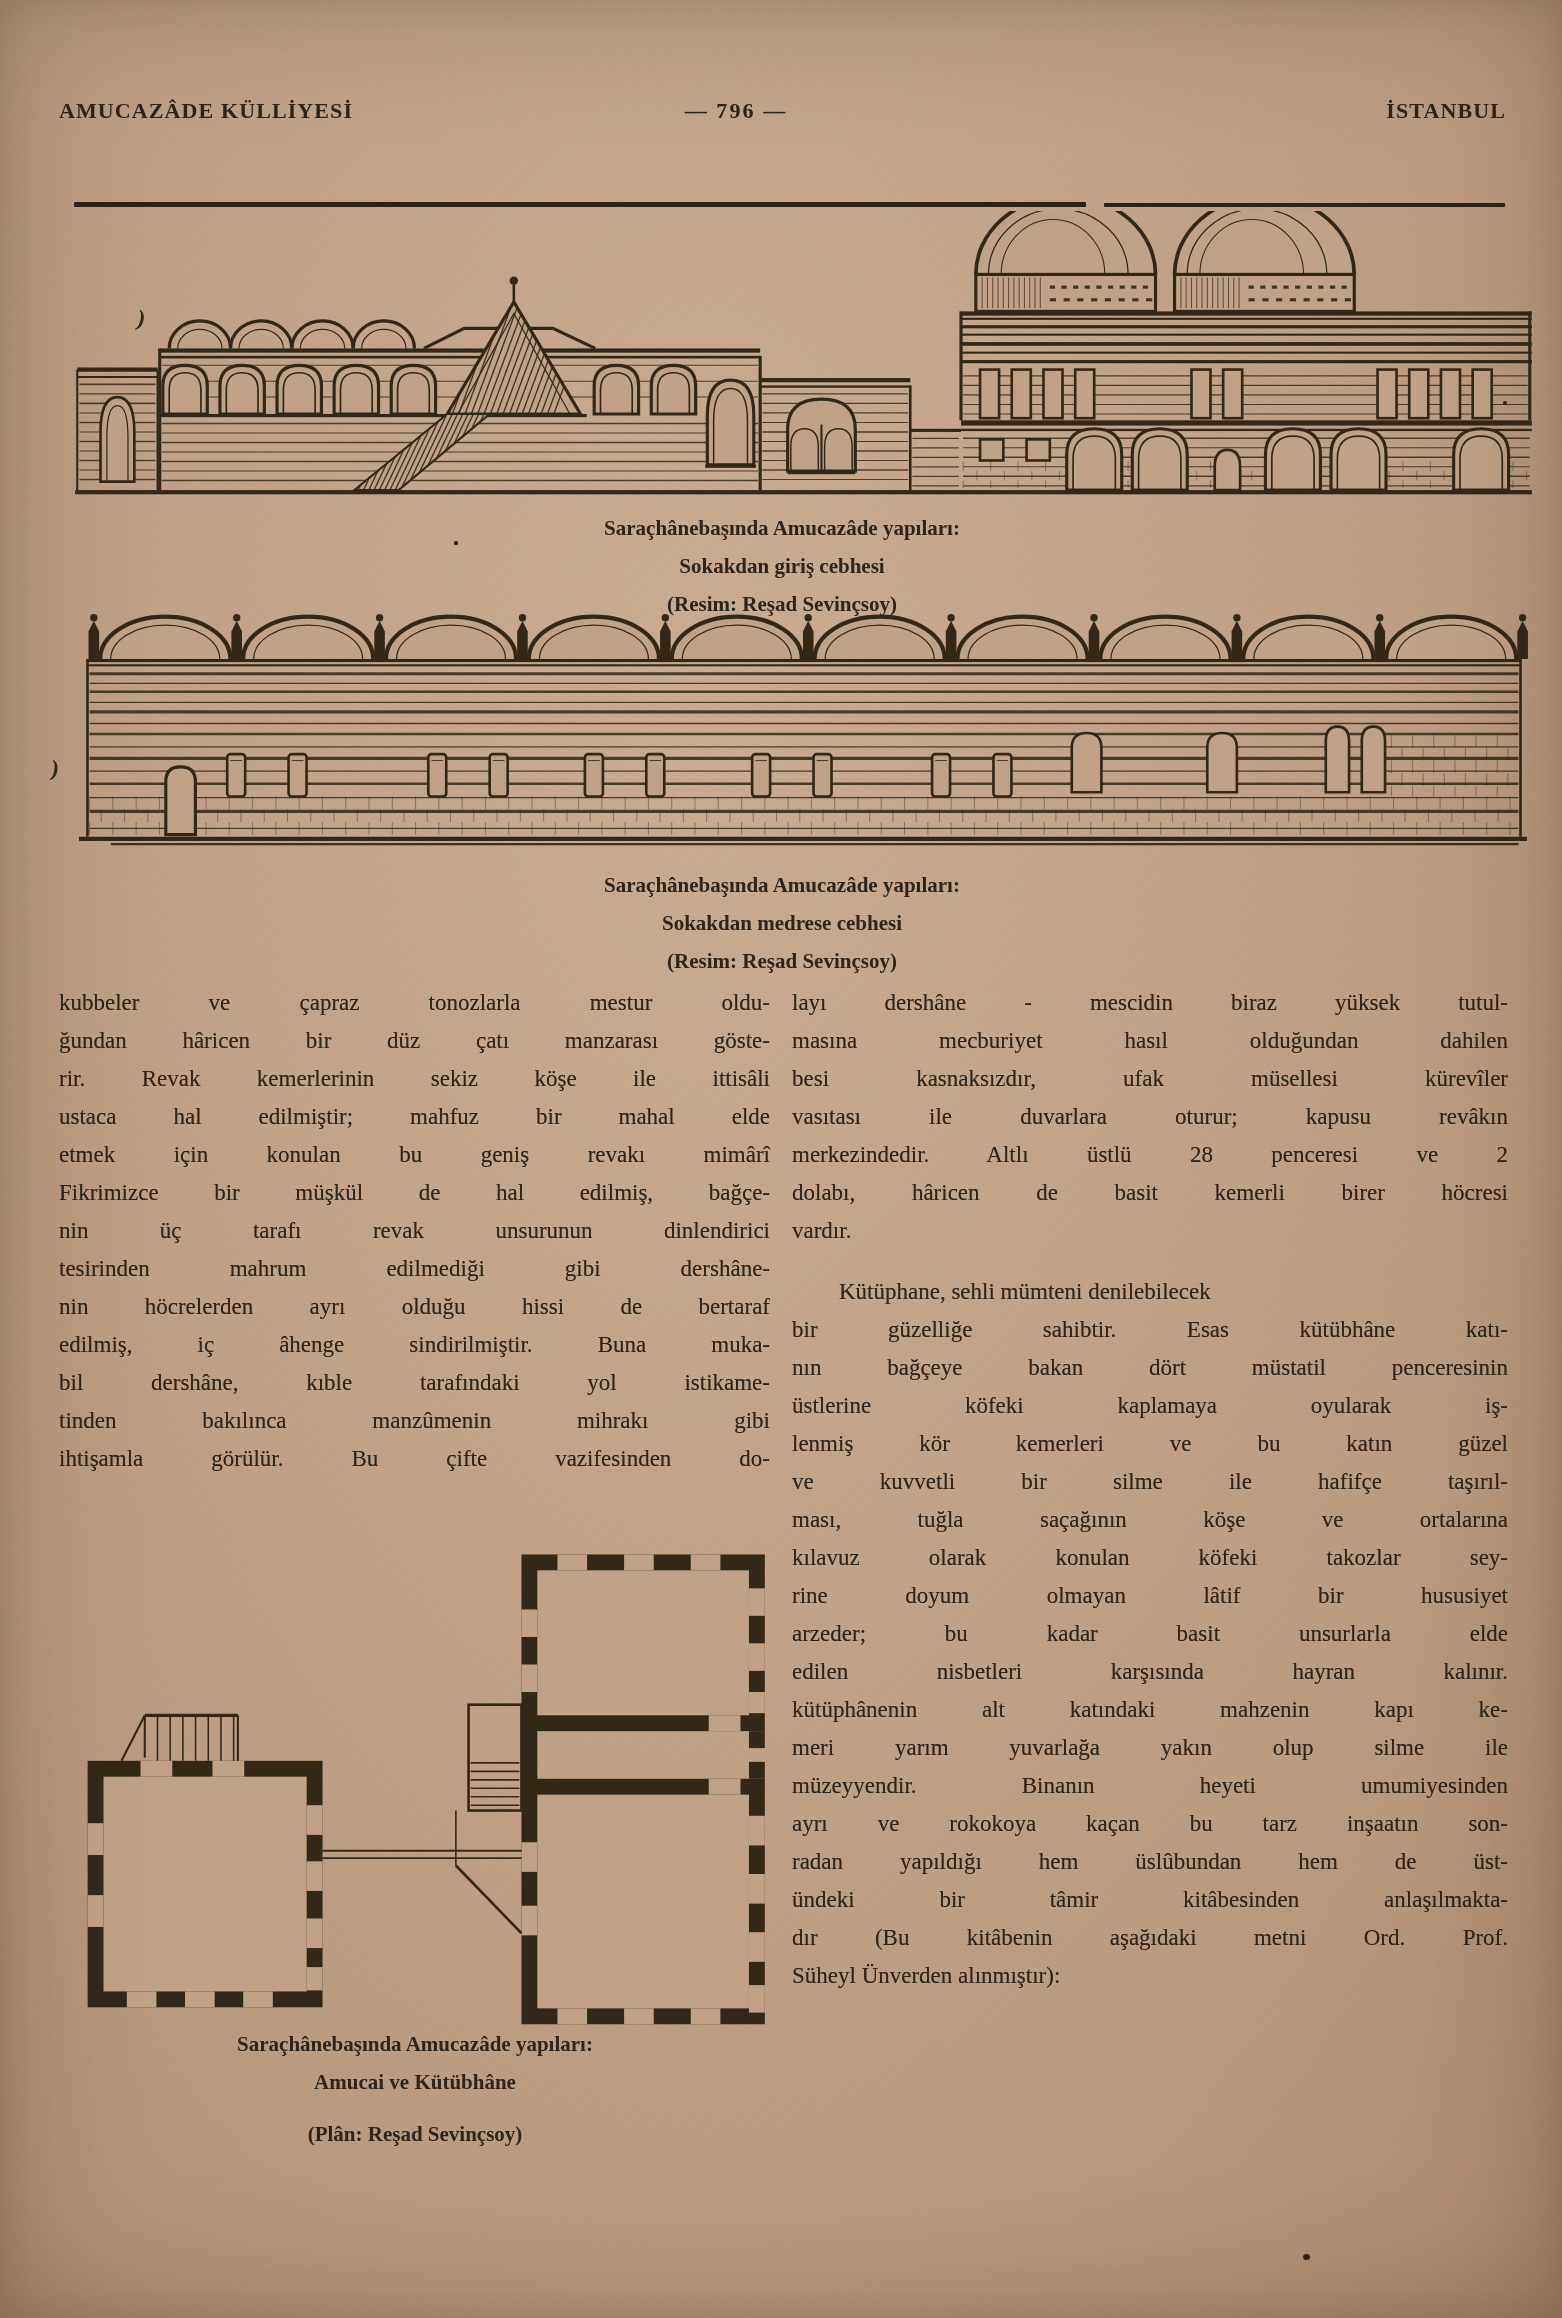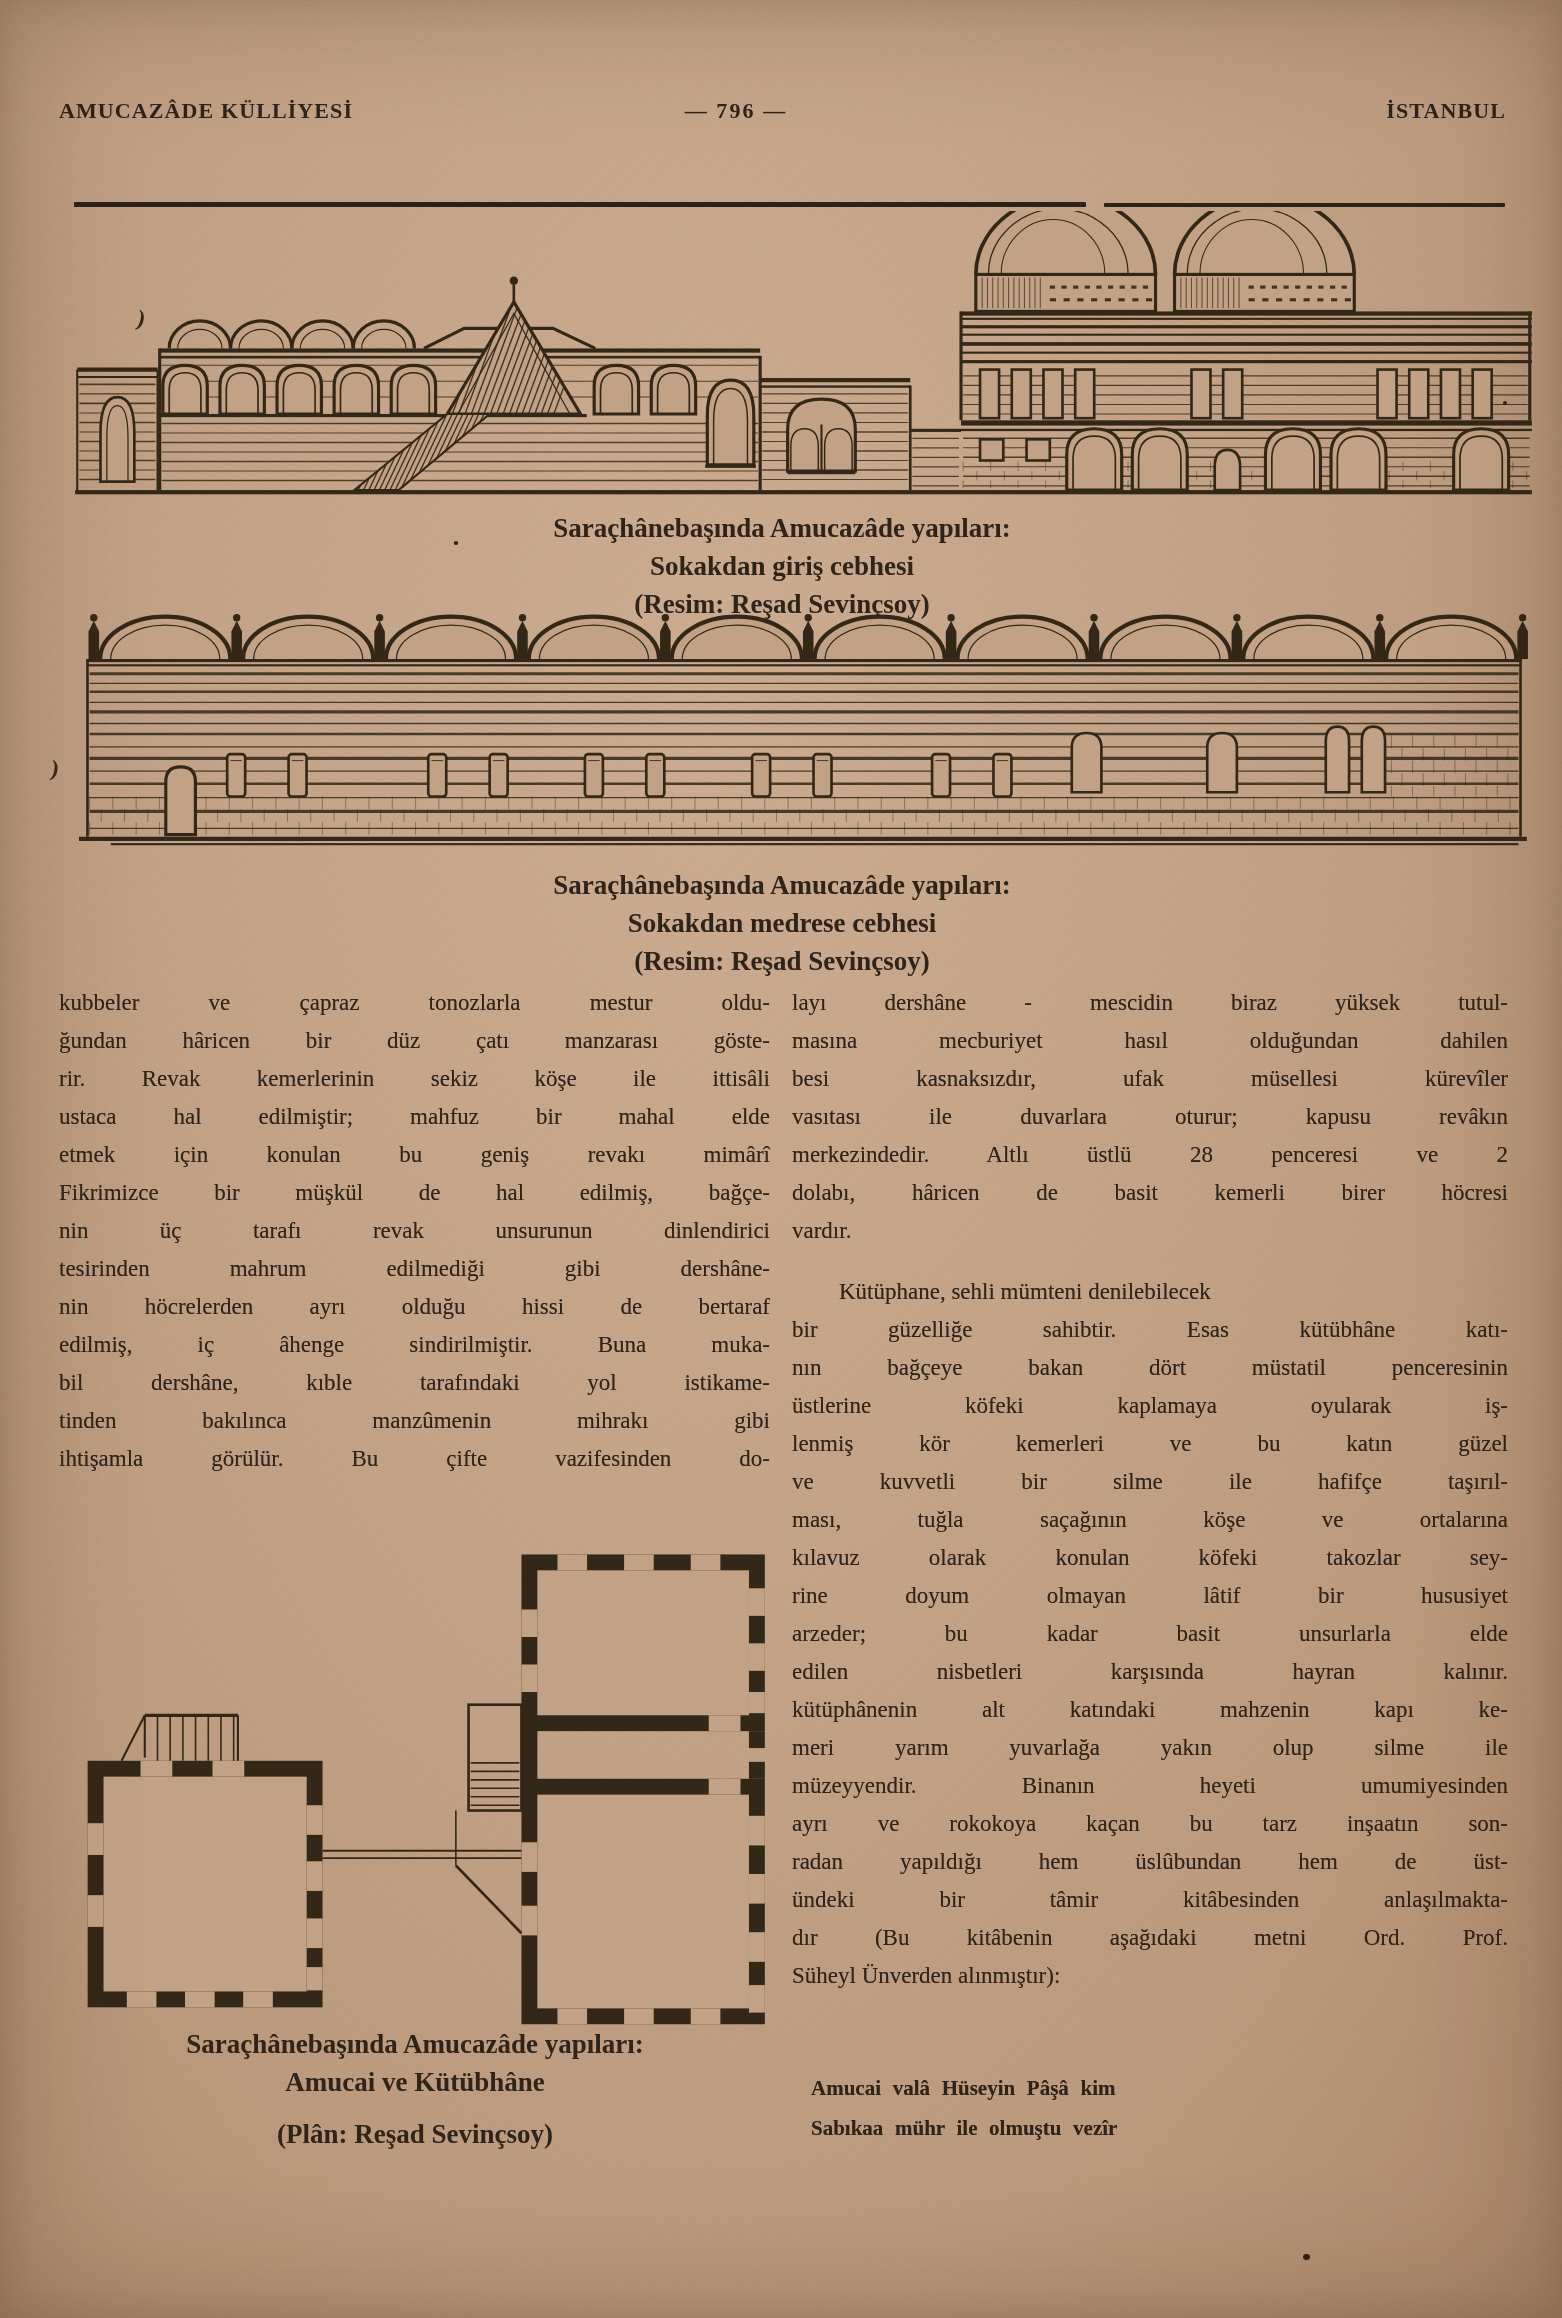--- a/index.html
+++ b/index.html
@@ -20,21 +20,21 @@
     background:
       repeating-linear-gradient(97deg, rgba(255,255,255,.022) 0 1.6px, rgba(0,0,0,0) 1.6px 3.7px),
       repeating-linear-gradient(13deg, rgba(62,40,20,.03) 0 1.1px, rgba(0,0,0,0) 1.1px 4.8px);}
   .hdr{position:absolute;top:98px;font-weight:bold;font-size:22px;letter-spacing:1.1px;white-space:nowrap;}
   .hdr-left{left:59px;}
   .hdr-center{left:0;width:1472px;text-align:center;letter-spacing:2.1px;}
   .hdr-right{right:57px;}
   .rule{position:absolute;background:#2c2318;border-radius:1.1px;}
   .r1{left:74px;top:202px;width:1012px;height:4.8px;}
   .r2{left:1104px;top:203px;width:401px;height:3.7px;}
-  .caption{position:absolute;text-align:center;font-weight:bold;font-size:27px;}
+  .caption{position:absolute;text-align:center;font-weight:bold;font-size:21px;}
   .cap-line{line-height:38px;white-space:nowrap;}
   .cap1{left:46px;width:1472px;top:509px;}
   .cap2{left:46px;width:1472px;top:866px;}
   .cap3{left:59px;width:712px;top:2025px;}
   .cap3 .gap{margin-top:13.8px;}
   .col{position:absolute;top:984px;font-size:23px;}
   .col-left{left:59px;width:711px;}
   .col-right{left:792px;width:716px;}
   .line{line-height:38px;text-align:justify;text-align-last:justify;
         text-shadow:0 0 0.5px rgba(46,36,26,.45);}
@@ -760,24 +760,20 @@
       <div class="line">edilen nisbetleri karşısında hayran kalınır.</div>
       <div class="line">kütüphânenin alt katındaki mahzenin kapı ke-</div>
       <div class="line">meri yarım yuvarlağa yakın olup silme ile</div>
       <div class="line">müzeyyendir. Binanın heyeti umumiyesinden</div>
       <div class="line">ayrı ve rokokoya kaçan bu tarz inşaatın son-</div>
       <div class="line">radan yapıldığı hem üslûbundan hem de üst-</div>
       <div class="line">ündeki bir tâmir kitâbesinden anlaşılmakta-</div>
       <div class="line">dır (Bu kitâbenin aşağıdaki metni Ord. Prof.</div>
       <div class="line short">Süheyl Ünverden alınmıştır):</div>
     </div>
-  <div class="verse">
-      <div class="line">Amucai valâ Hüseyin Pâşâ kim</div>
-      <div class="line">Sabıkaa mühr ile olmuştu vezîr</div>
-    </div>
 
   <div class="fig" style="left:79px;top:1546px;">
     <svg id="svg-plan" width="704" height="492" viewBox="0 0 665 465">
         <g>
           <rect x="8" y="203" width="222" height="233" fill="#332818"></rect>
           <rect x="23" y="218" width="192" height="203" fill="#c2a287"></rect>
           <rect x="58" y="203" width="30" height="15" fill="#c2a287"></rect>
           <rect x="126" y="203" width="30" height="15" fill="#c2a287"></rect>
           <rect x="8" y="262" width="15" height="30" fill="#c2a287"></rect>
           <rect x="8" y="330" width="15" height="30" fill="#c2a287"></rect>

